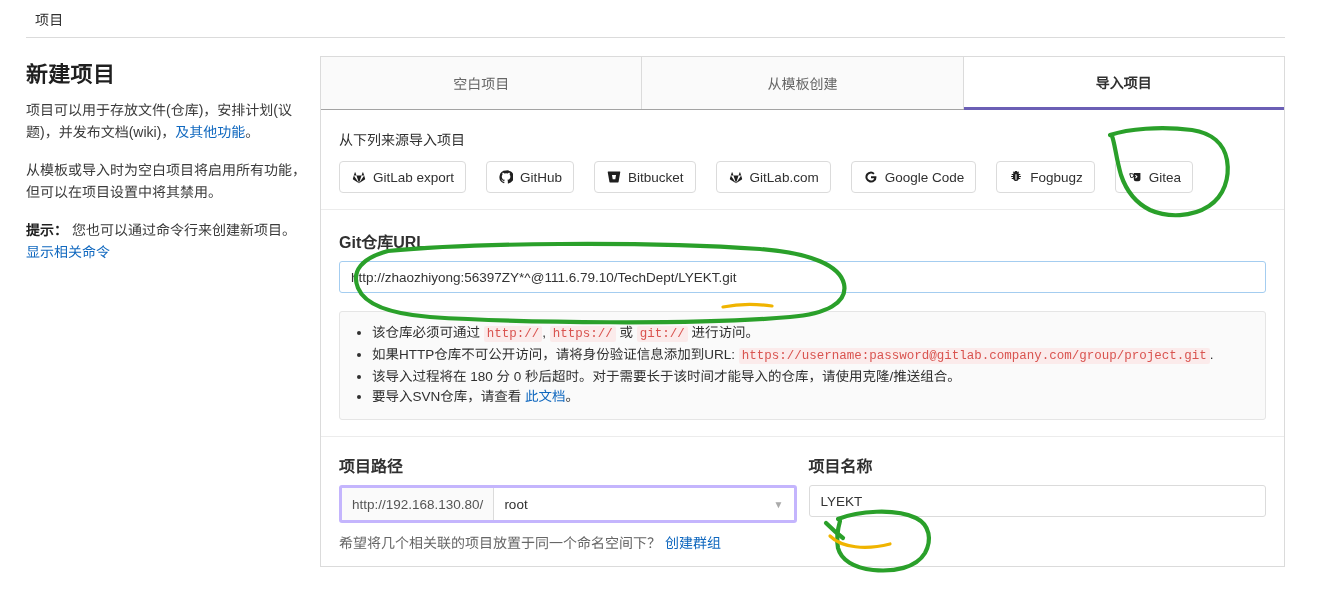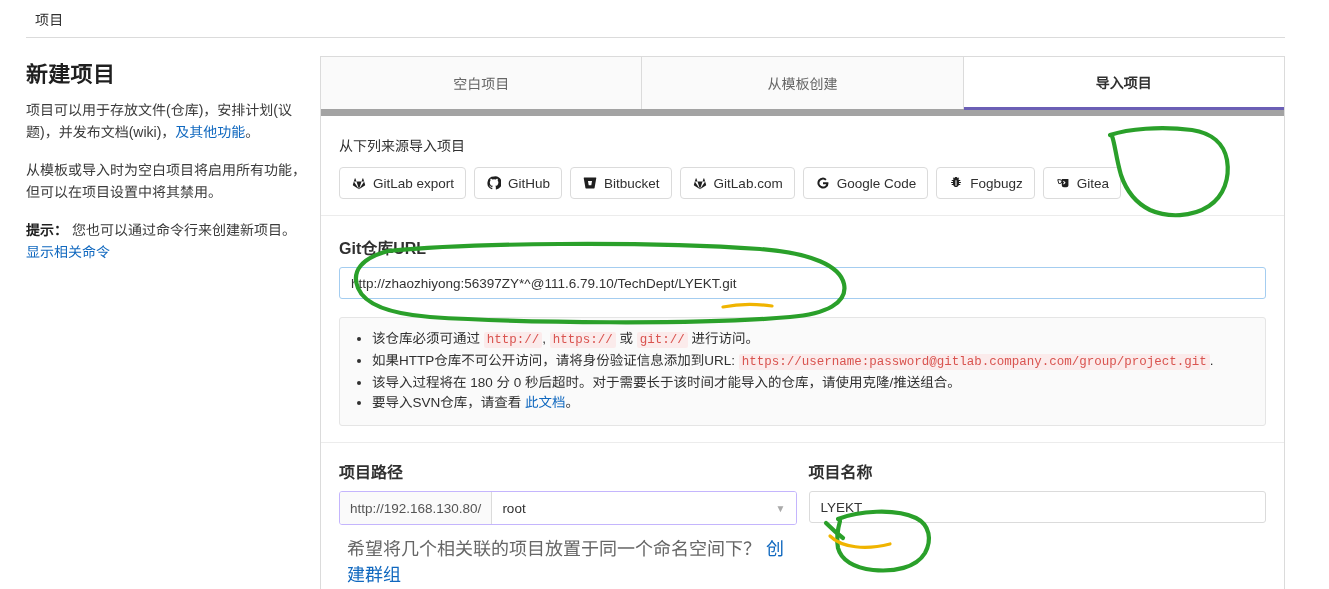--- a/index.html
+++ b/index.html
@@ -83,21 +83,21 @@
     min-width: 0;
   }
   .card {
     border: 1px solid #dbdbdb;
     background: #fff;
     box-sizing: border-box;
   }
   .tabs {
     display: flex;
     height: 52px;
-    border-bottom: 7px solid #a3a3a3;
+    border-bottom: 1px solid #a3a3a3;
   }
   .tab {
     flex: 1 1 0;
     display: flex;
     align-items: center;
     justify-content: center;
     font-size: 14px;
     color: #666666;
     background: #fafafa;
     border-right: 1px solid #dbdbdb;
@@ -126,21 +126,21 @@
     font-size: 14px;
     font-weight: normal;
     color: #303030;
     margin: 0 0 12px 0;
   }
 
   
   .sources {
     display: flex;
     flex-wrap: wrap;
-    gap: 8px;
+    gap: 20px;
     align-items: center;
   }
   .src-btn {
     display: inline-flex;
     align-items: center;
     gap: 6px;
     height: 32px;
     padding: 0 11px;
     border: 1px solid #dbdbdb;
     border-radius: 4px;
@@ -224,21 +224,21 @@
   
   .bottom-row {
     display: flex;
     gap: 12px;
     padding: 16px 18px 14px 18px;
   }
   .col-half { flex: 1 1 0; min-width: 0; }
   .input-group {
     display: flex;
     height: 32px;
-    border: 1px solid #c4b5fd;
+    border: 3px solid #c4b5fd;
     border-radius: 3px;
     overflow: hidden;
     background: #fff;
   }
   .addon {
     display: flex;
     align-items: center;
     padding: 0 10px;
     background: #fafafa;
     border-right: 1px solid #dbdbdb;
@@ -259,23 +259,22 @@
     min-width: 0;
   }
   .chev {
     color: #aaa;
     font-size: 10px;
     margin-left: 8px;
     flex: 0 0 auto;
   }
   .helper {
     margin-top: 9px;
-    font-size: 18px;
+    font-size: 14px;
     color: #666666;
-    margin-left: 8px;
   }
 
   
   .anno {
     position: absolute;
     left: 0;
     top: 0;
     width: 1329px;
     height: 589px;
     pointer-events: none;

